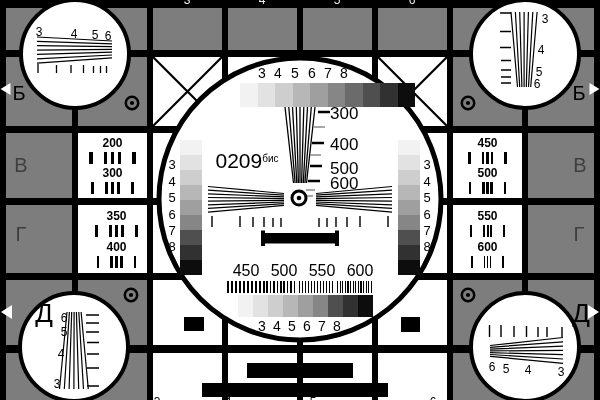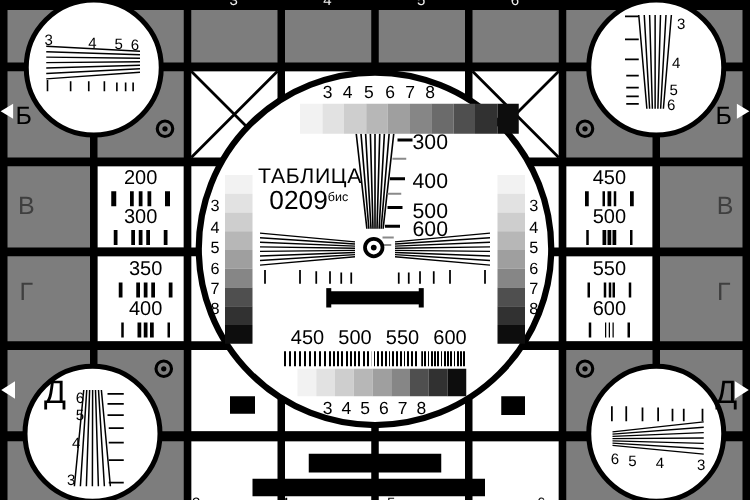--- a/index.html
+++ b/index.html
@@ -28,21 +28,21 @@
   .f200 i{width:3.5px}
   .f300 i{width:3px}.f300 .grp{gap:3px}
   .f350 i{width:3px}.f350 .grp{gap:2.8px}
   .f400 i{width:2.6px}.f400 .grp{gap:2.4px}
   .f450 i{width:2.4px}.f450 .grp{gap:2.2px}
   .f500 i{width:2.2px}.f500 .grp{gap:1.8px}
   .f550 i{width:2px}.f550 .grp{gap:1.6px}
   .f600 i{width:1.8px}.f600 .grp{gap:1.3px}
   .cellbox{position:absolute;display:flex;flex-direction:column;align-items:center;
            justify-content:space-evenly;}
-  .cnum{font-size:16px;line-height:1;color:#000;}
+  .cnum{font-size:12px;line-height:1;color:#000;font-weight:bold;}
   .grating{position:absolute;height:12px;}
   .topstrip{position:absolute;left:0;top:0;width:600px;height:8px;background:#000;overflow:hidden;}
   .nub{position:absolute;top:-6px;transform:translateX(-50%);font-size:12px;line-height:1;color:#ededed;}
   .bfrag{position:absolute;transform:translateX(-50%);font-size:12px;line-height:1;color:#000;top:395.5px;}
   sup.bis{font-size:10px;vertical-align:6px;}
 </style>
 </head>
 <body>
 
 <div id="stage">
@@ -268,21 +268,20 @@
         <i></i>
         <span class="grp">
           <i></i>
           <i></i>
           <i></i>
         </span>
         <i></i>
       </div>
   </div>
 
-  <span class="lb fs17" style="left:248px;top:132px;letter-spacing:0.5px;">ТАБЛИЦА</span>
   <span class="lb fs21" style="left:247px;top:150px;"><span>0209</span><sup class="bis">бис</sup></span>
 
   <span class="lb fs14" style="left:262px;top:66px;">3</span>
   <span class="lb fs14" style="left:278px;top:66px;">4</span>
   <span class="lb fs14" style="left:295px;top:66px;">5</span>
   <span class="lb fs14" style="left:312px;top:66px;">6</span>
   <span class="lb fs14" style="left:328px;top:66px;">7</span>
   <span class="lb fs14" style="left:344px;top:66px;">8</span>
 
   <span class="lb fs14" style="left:262px;top:319px;">3</span>

